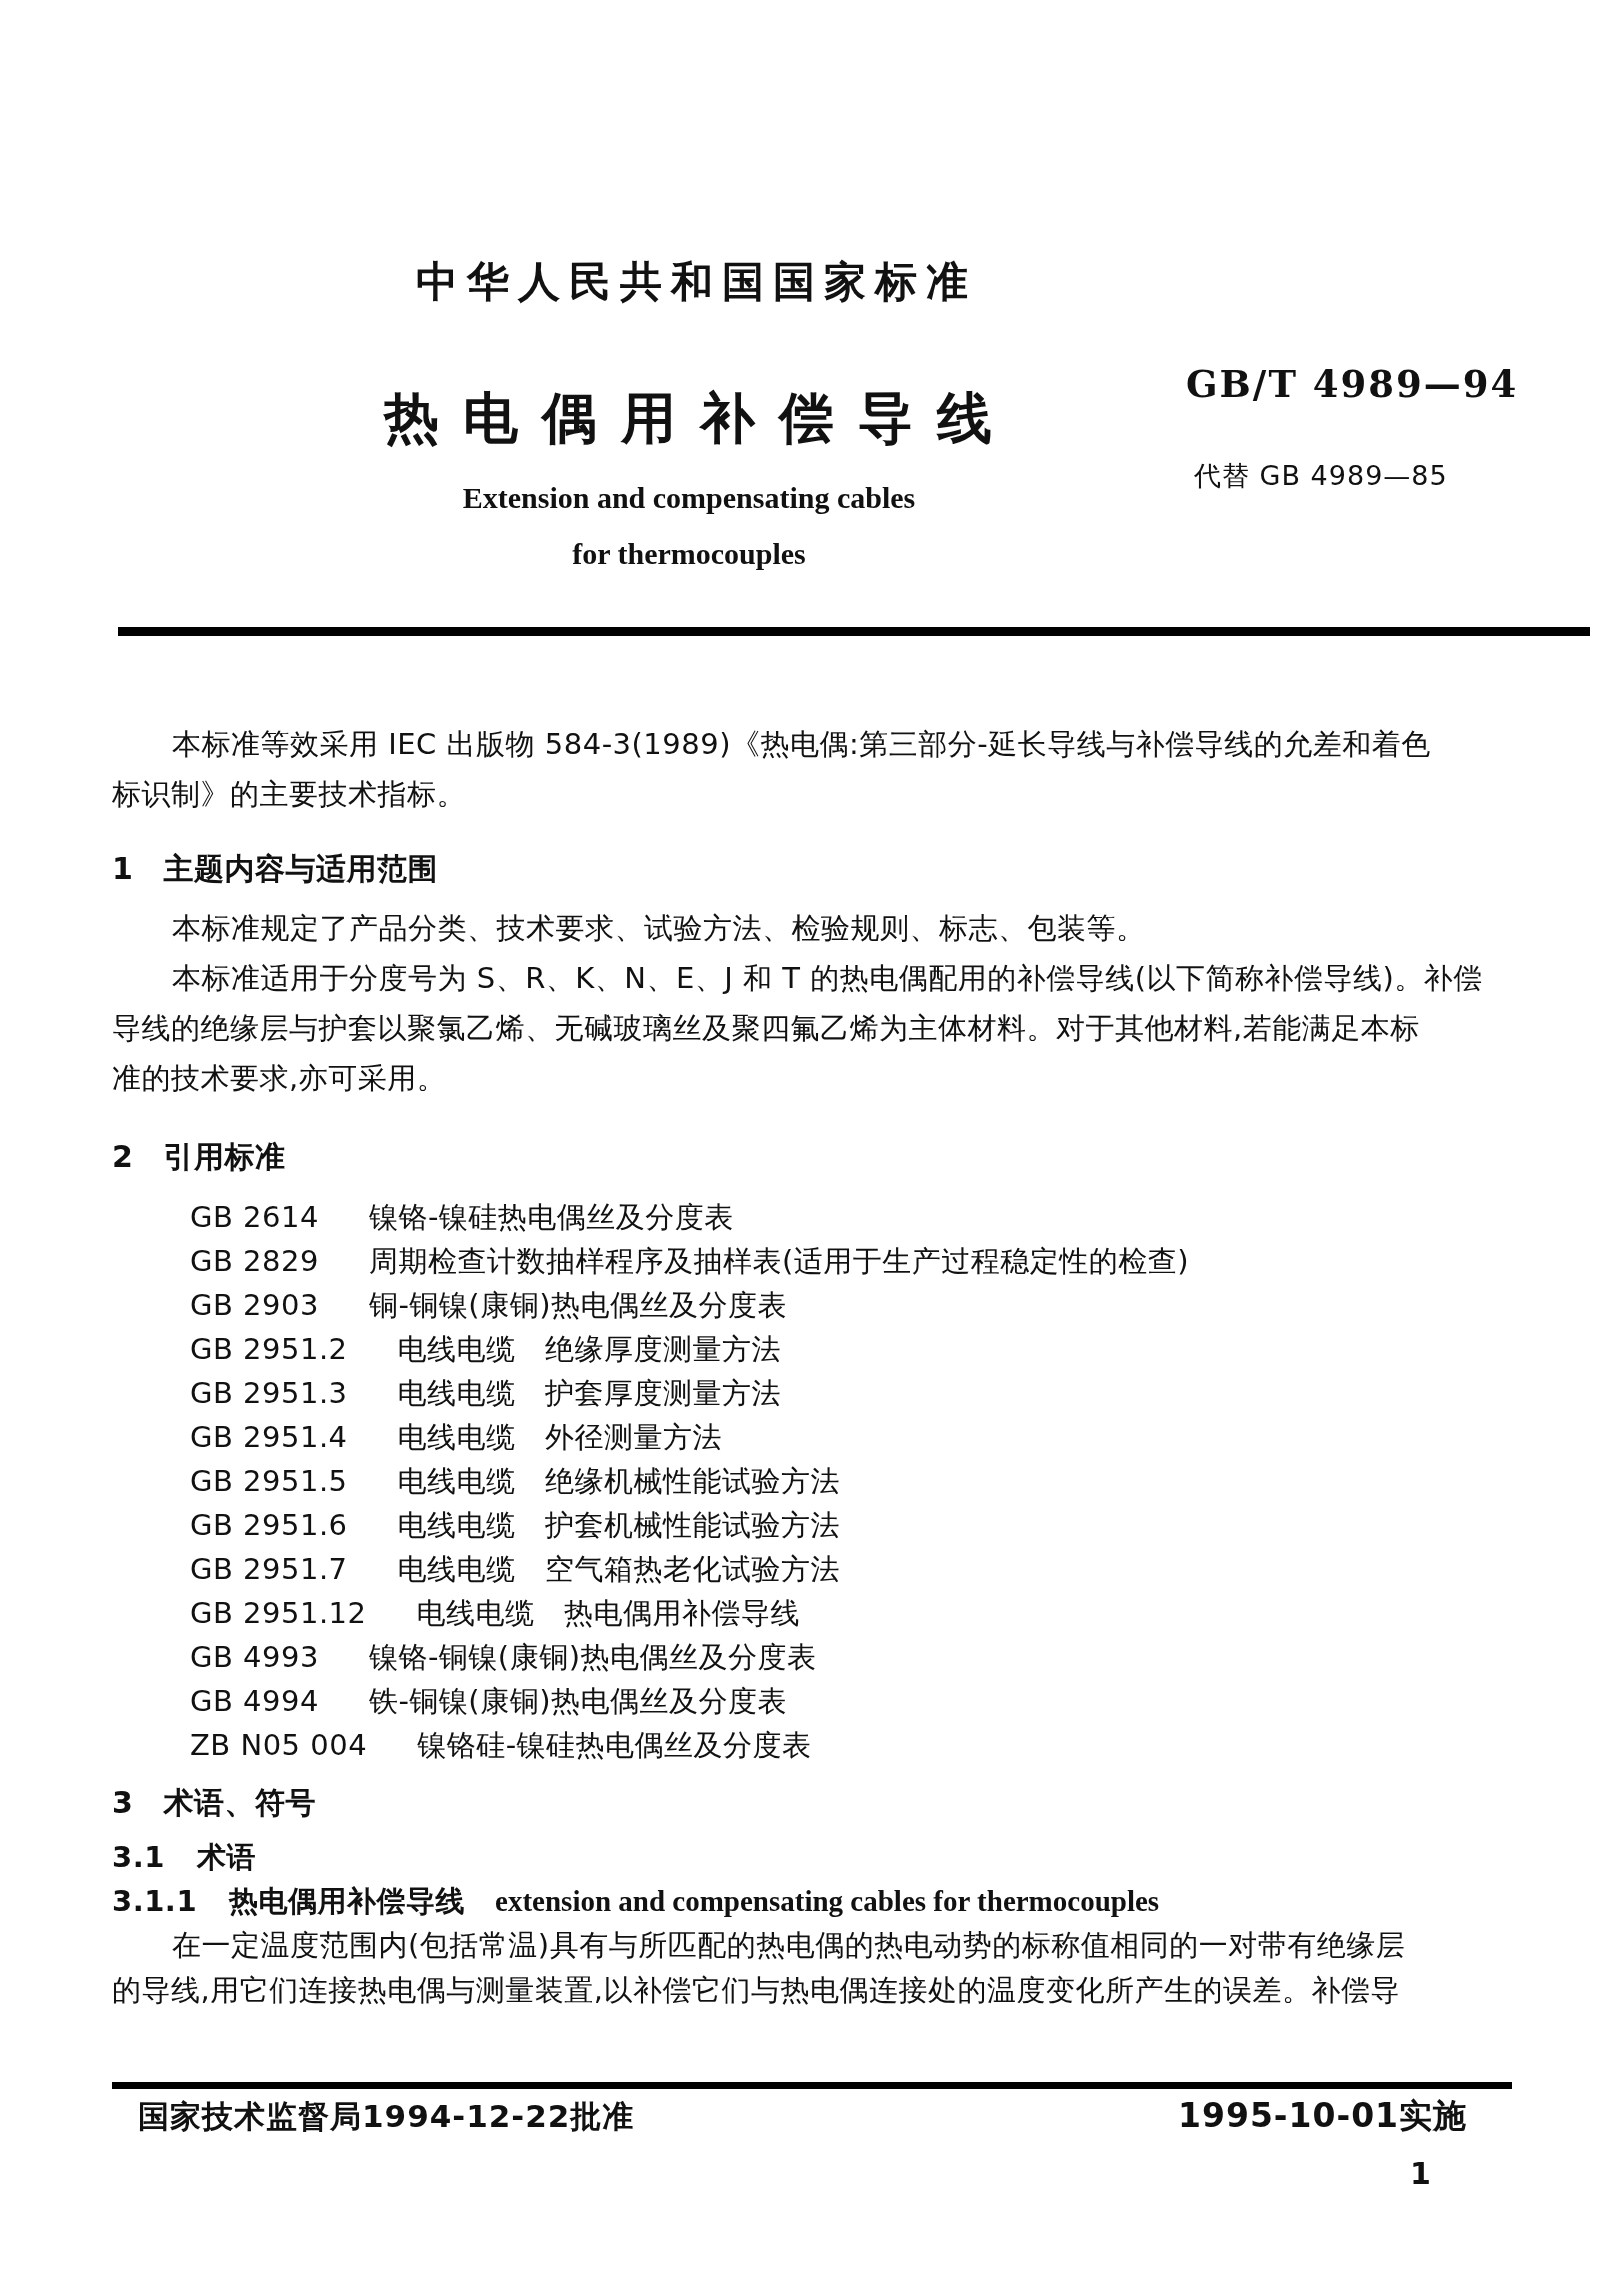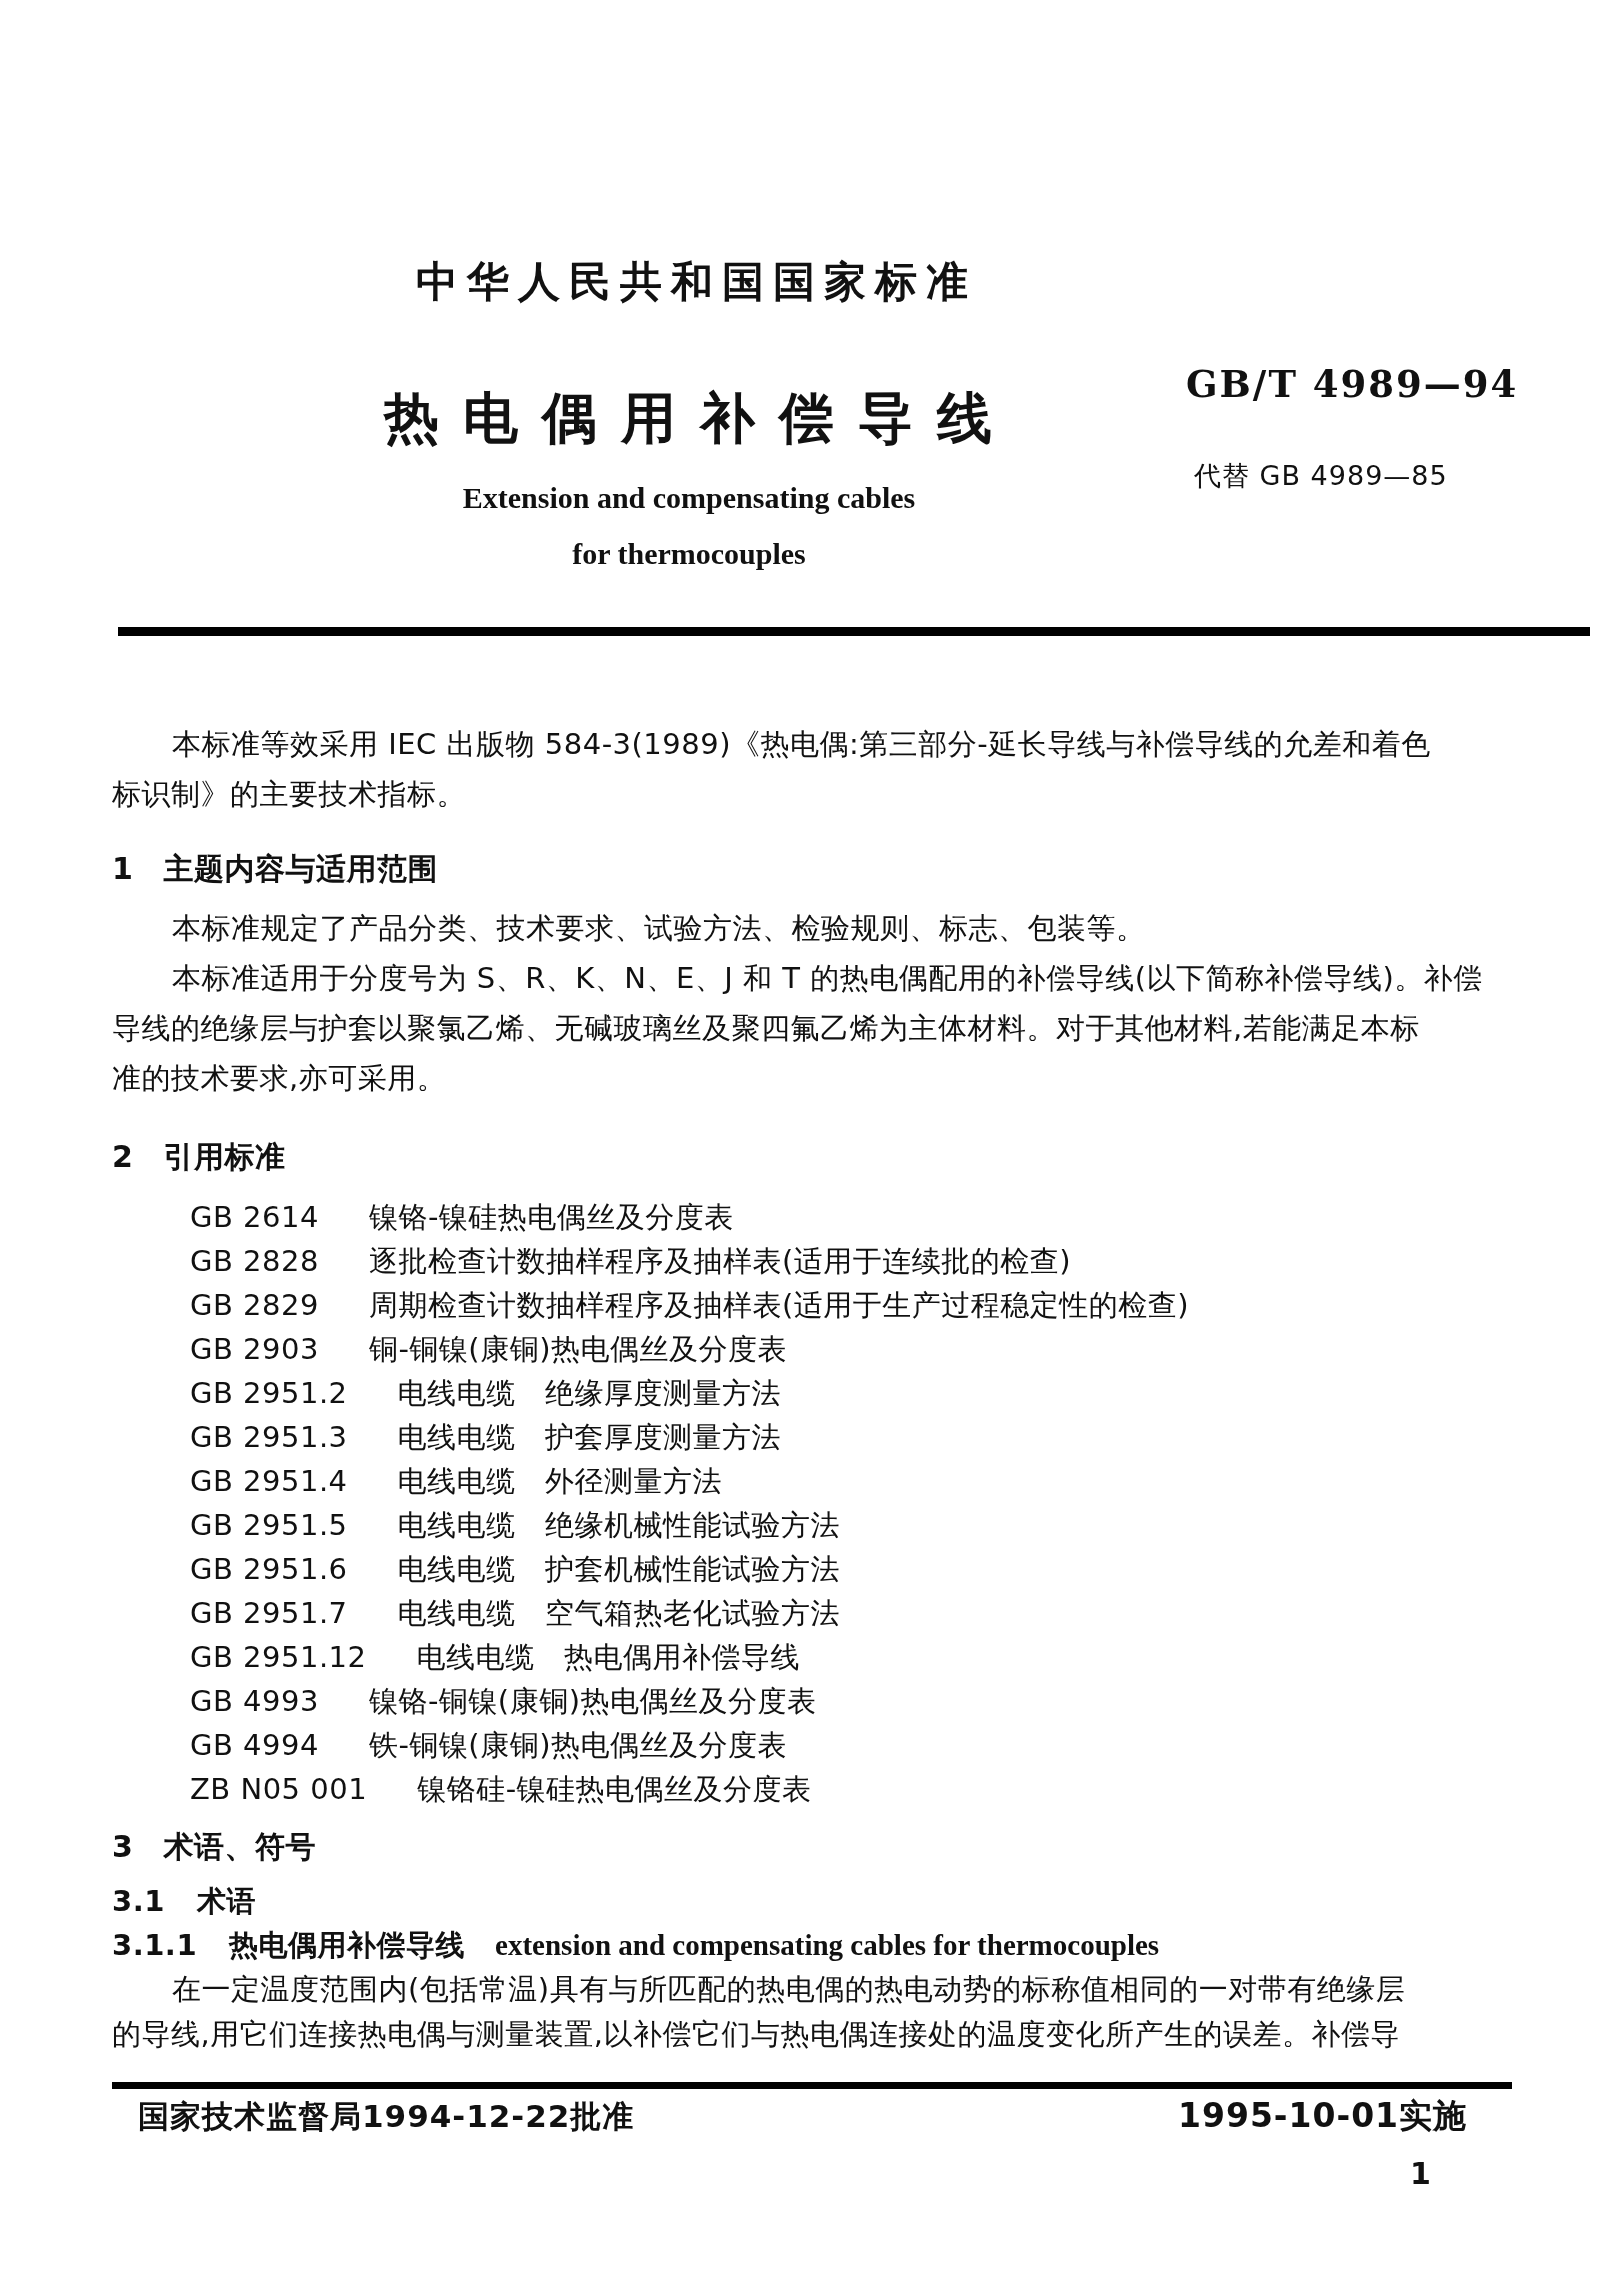--- a/index.html
+++ b/index.html
@@ -122,33 +122,32 @@
   <div class="line indent">本标准适用于分度号为 S、R、K、N、E、J 和 T 的热电偶配用的补偿导线(以下简称补偿导线)。补偿</div>
   <div class="line">导线的绝缘层与护套以聚氯乙烯、无碱玻璃丝及聚四氟乙烯为主体材料。对于其他材料,若能满足本标</div>
   <div class="line">准的技术要求,亦可采用。</div>
 
   <div class="h-sec h2">
     <span class="h-num">2</span><span>引用标准</span>
   </div>
 
   <div class="ref-list">
     <div class="ref-row"><span class="ref-code">GB 2614</span><span>镍铬-镍硅热电偶丝及分度表</span></div>
-    <div class="ref-row"><span class="ref-code">GB 2828</span><span>逐批检查计数抽样程序及抽样表(适用于连续批的检查)</span></div>
     <div class="ref-row"><span class="ref-code">GB 2829</span><span>周期检查计数抽样程序及抽样表(适用于生产过程稳定性的检查)</span></div>
     <div class="ref-row"><span class="ref-code">GB 2903</span><span>铜-铜镍(康铜)热电偶丝及分度表</span></div>
     <div class="ref-row"><span class="ref-code">GB 2951.2</span><span>电线电缆　绝缘厚度测量方法</span></div>
     <div class="ref-row"><span class="ref-code">GB 2951.3</span><span>电线电缆　护套厚度测量方法</span></div>
     <div class="ref-row"><span class="ref-code">GB 2951.4</span><span>电线电缆　外径测量方法</span></div>
     <div class="ref-row"><span class="ref-code">GB 2951.5</span><span>电线电缆　绝缘机械性能试验方法</span></div>
     <div class="ref-row"><span class="ref-code">GB 2951.6</span><span>电线电缆　护套机械性能试验方法</span></div>
     <div class="ref-row"><span class="ref-code">GB 2951.7</span><span>电线电缆　空气箱热老化试验方法</span></div>
     <div class="ref-row"><span class="ref-code">GB 2951.12</span><span>电线电缆　热电偶用补偿导线</span></div>
     <div class="ref-row"><span class="ref-code">GB 4993</span><span>镍铬-铜镍(康铜)热电偶丝及分度表</span></div>
     <div class="ref-row"><span class="ref-code">GB 4994</span><span>铁-铜镍(康铜)热电偶丝及分度表</span></div>
-    <div class="ref-row"><span class="ref-code">ZB N05 001</span><span>镍铬硅-镍硅热电偶丝及分度表</span></div>
+    <div class="ref-row"><span class="ref-code">ZB N05 004</span><span>镍铬硅-镍硅热电偶丝及分度表</span></div>
   </div>
 
   <div class="h-sec h3">
     <span class="h-num">3</span><span>术语、符号</span>
   </div>
 
   <div class="sub-head sub31">
     <span class="sub-num">3.1</span><span>术语</span>
   </div>
 

